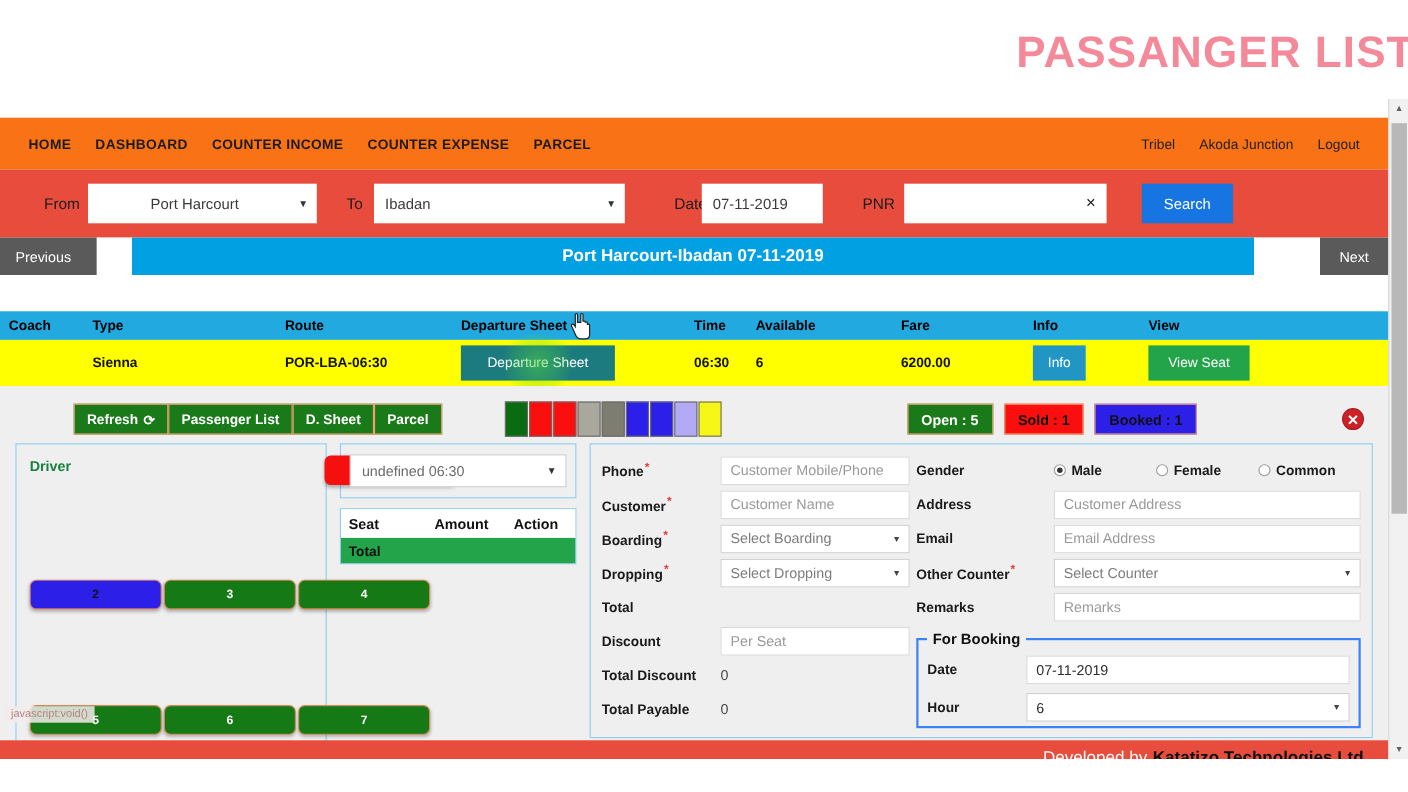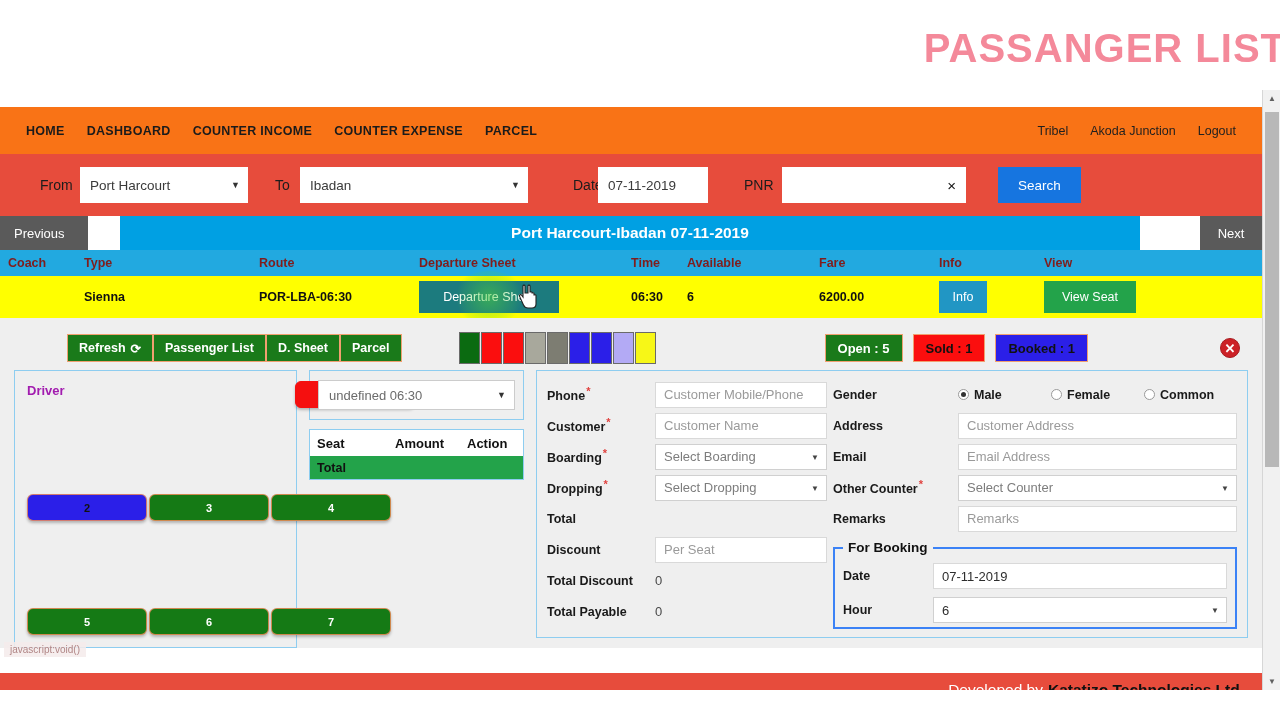--- a/index.html
+++ b/index.html
@@ -76,21 +76,21 @@
   }
   .gapwhite { background: #fff; width: 32px; }
   .trip-title {
     flex: 1; background: #00a0e3; color: #fff; font-size: 15.5px;
     font-weight: 700; display: flex; align-items: center; justify-content: center;
   }
 
   
   .sched-head {
     display: flex; background: #22a9e0; height: 26px; align-items: center;
-    color: #7f1d1d; font-size: 12.5px; font-weight: 700;
+    color: #000000; font-size: 12.5px; font-weight: 700; margin-top: 33px;
   }
   .sched-row {
     display: flex; background: #ffff00; height: 42px; align-items: center;
     color: #111; font-size: 12.5px; font-weight: 700;
   }
   .c-coach { width: 84px; padding-left: 8px; }
   .c-type  { width: 175px; }
   .c-route { width: 160px; }
   .c-dept  { width: 212px; }
   .c-time  { width: 56px; }
@@ -139,21 +139,21 @@
     margin-right: 8px; border: 1px solid #a81b20;
   }
 
   
   .panels { display: flex; gap: 12px; margin-top: 2px; align-items: flex-start; }
 
   .panel { background: #efefef; border: 1px solid #8ecdf0; }
 
   
   .seat-panel { width: 393px; height: 278px; position: relative; padding: 12px; }
-  .driver-label { font-size: 13px; font-weight: 700; color: #a21caf; }
+  .driver-label { font-size: 13px; font-weight: 700; color: #15803d; }
   .seat {
     position: absolute; height: 27px; border-radius: 6px;
     color: #fff; font-size: 11px; font-weight: 700;
     display: flex; align-items: center; justify-content: center;
     border: 1px solid rgba(240,140,90,.85); cursor: pointer;
     box-shadow: 0 2px 3px rgba(0,0,0,.25);
   }
   .seat-green { background: #157a15; }
   .seat-red   { background: #f50f0f; border-color: #f50f0f; }
   .seat-blue  { background: #2b1fe8; color: #111; }
@@ -278,21 +278,21 @@
         </div>
         <div class="right">
           <a>Tribel</a>
           <a>Akoda Junction</a>
           <a>Logout</a>
         </div>
       </div>
 
       <div class="searchbar">
         <span class="sb-label" style="width:58px;padding-left:18px;">From</span>
-        <div class="sb-field" style="width:168px;">
+        <div class="sb-field" style="width:208px;justify-content:center;">
           <span>Port Harcourt</span>
           <span class="sb-caret">▼</span>
         </div>
         <span class="sb-label" style="width:52px;padding-left:27px;">To</span>
         <div class="sb-field" style="width:228px;">
           <span>Ibadan</span>
           <span class="sb-caret">▼</span>
         </div>
         <span class="sb-label" style="width:70px;padding-left:45px;">Date</span>
         <div class="sb-field" style="width:110px;">

